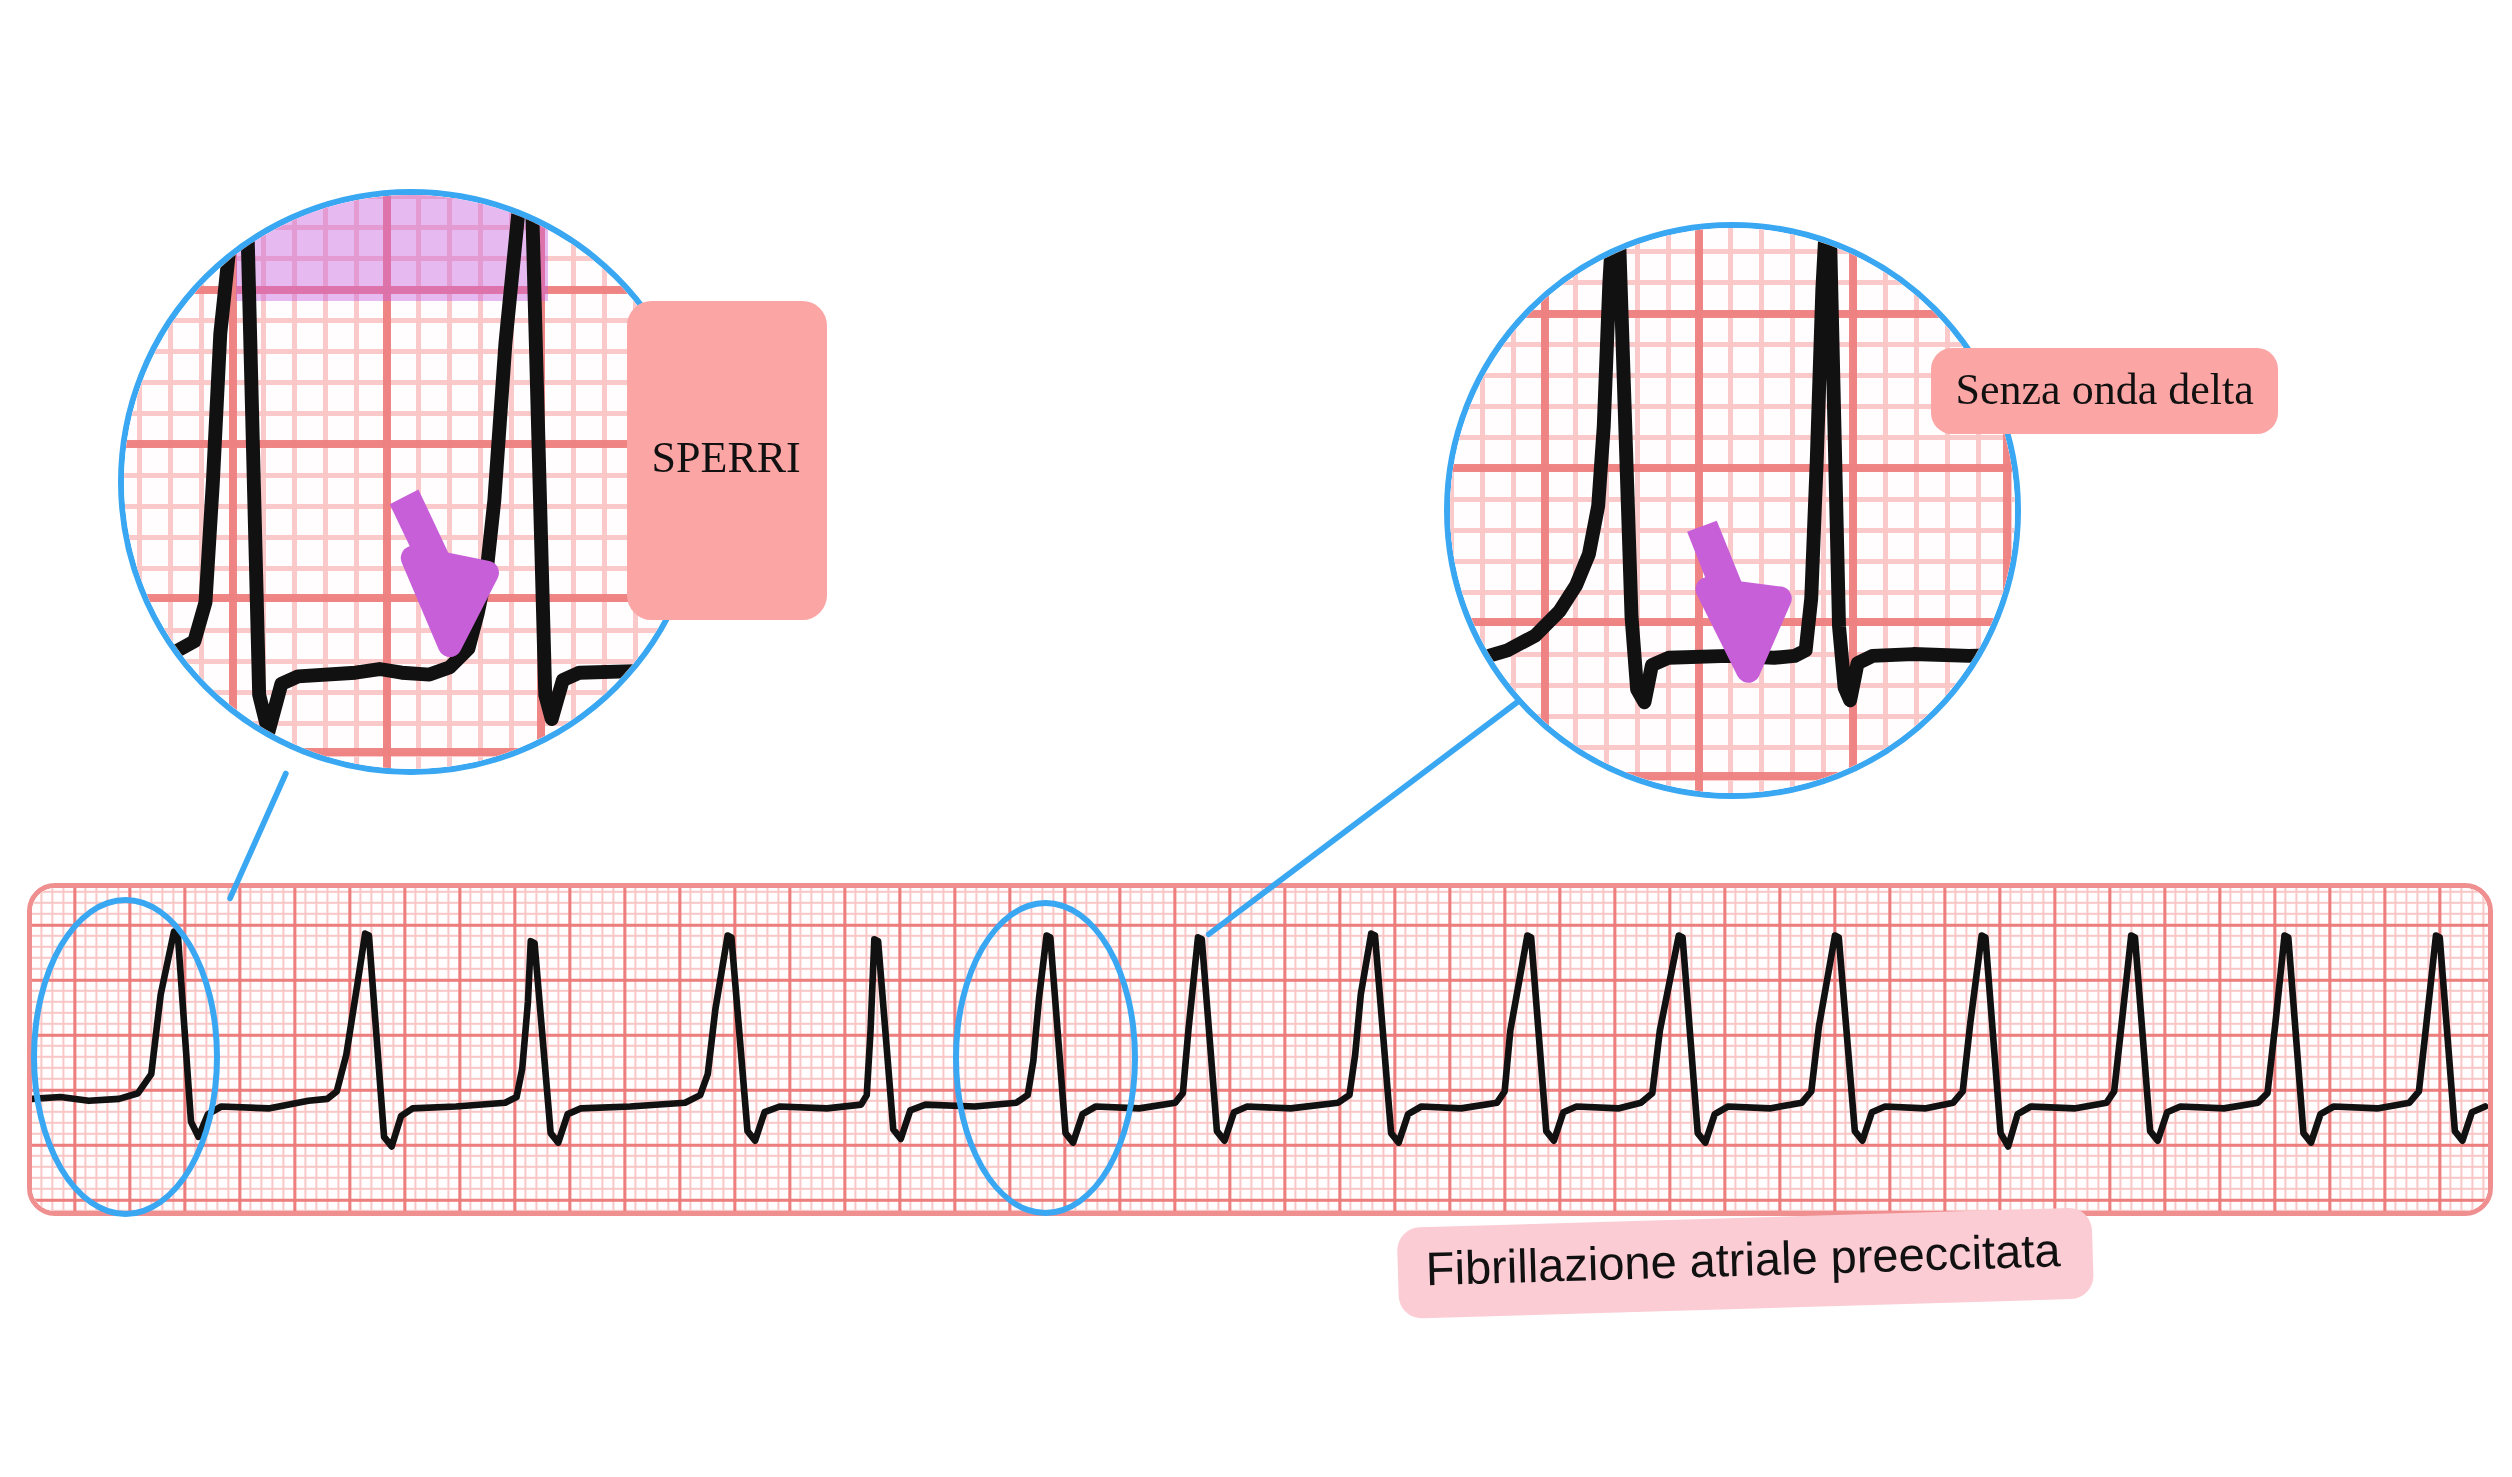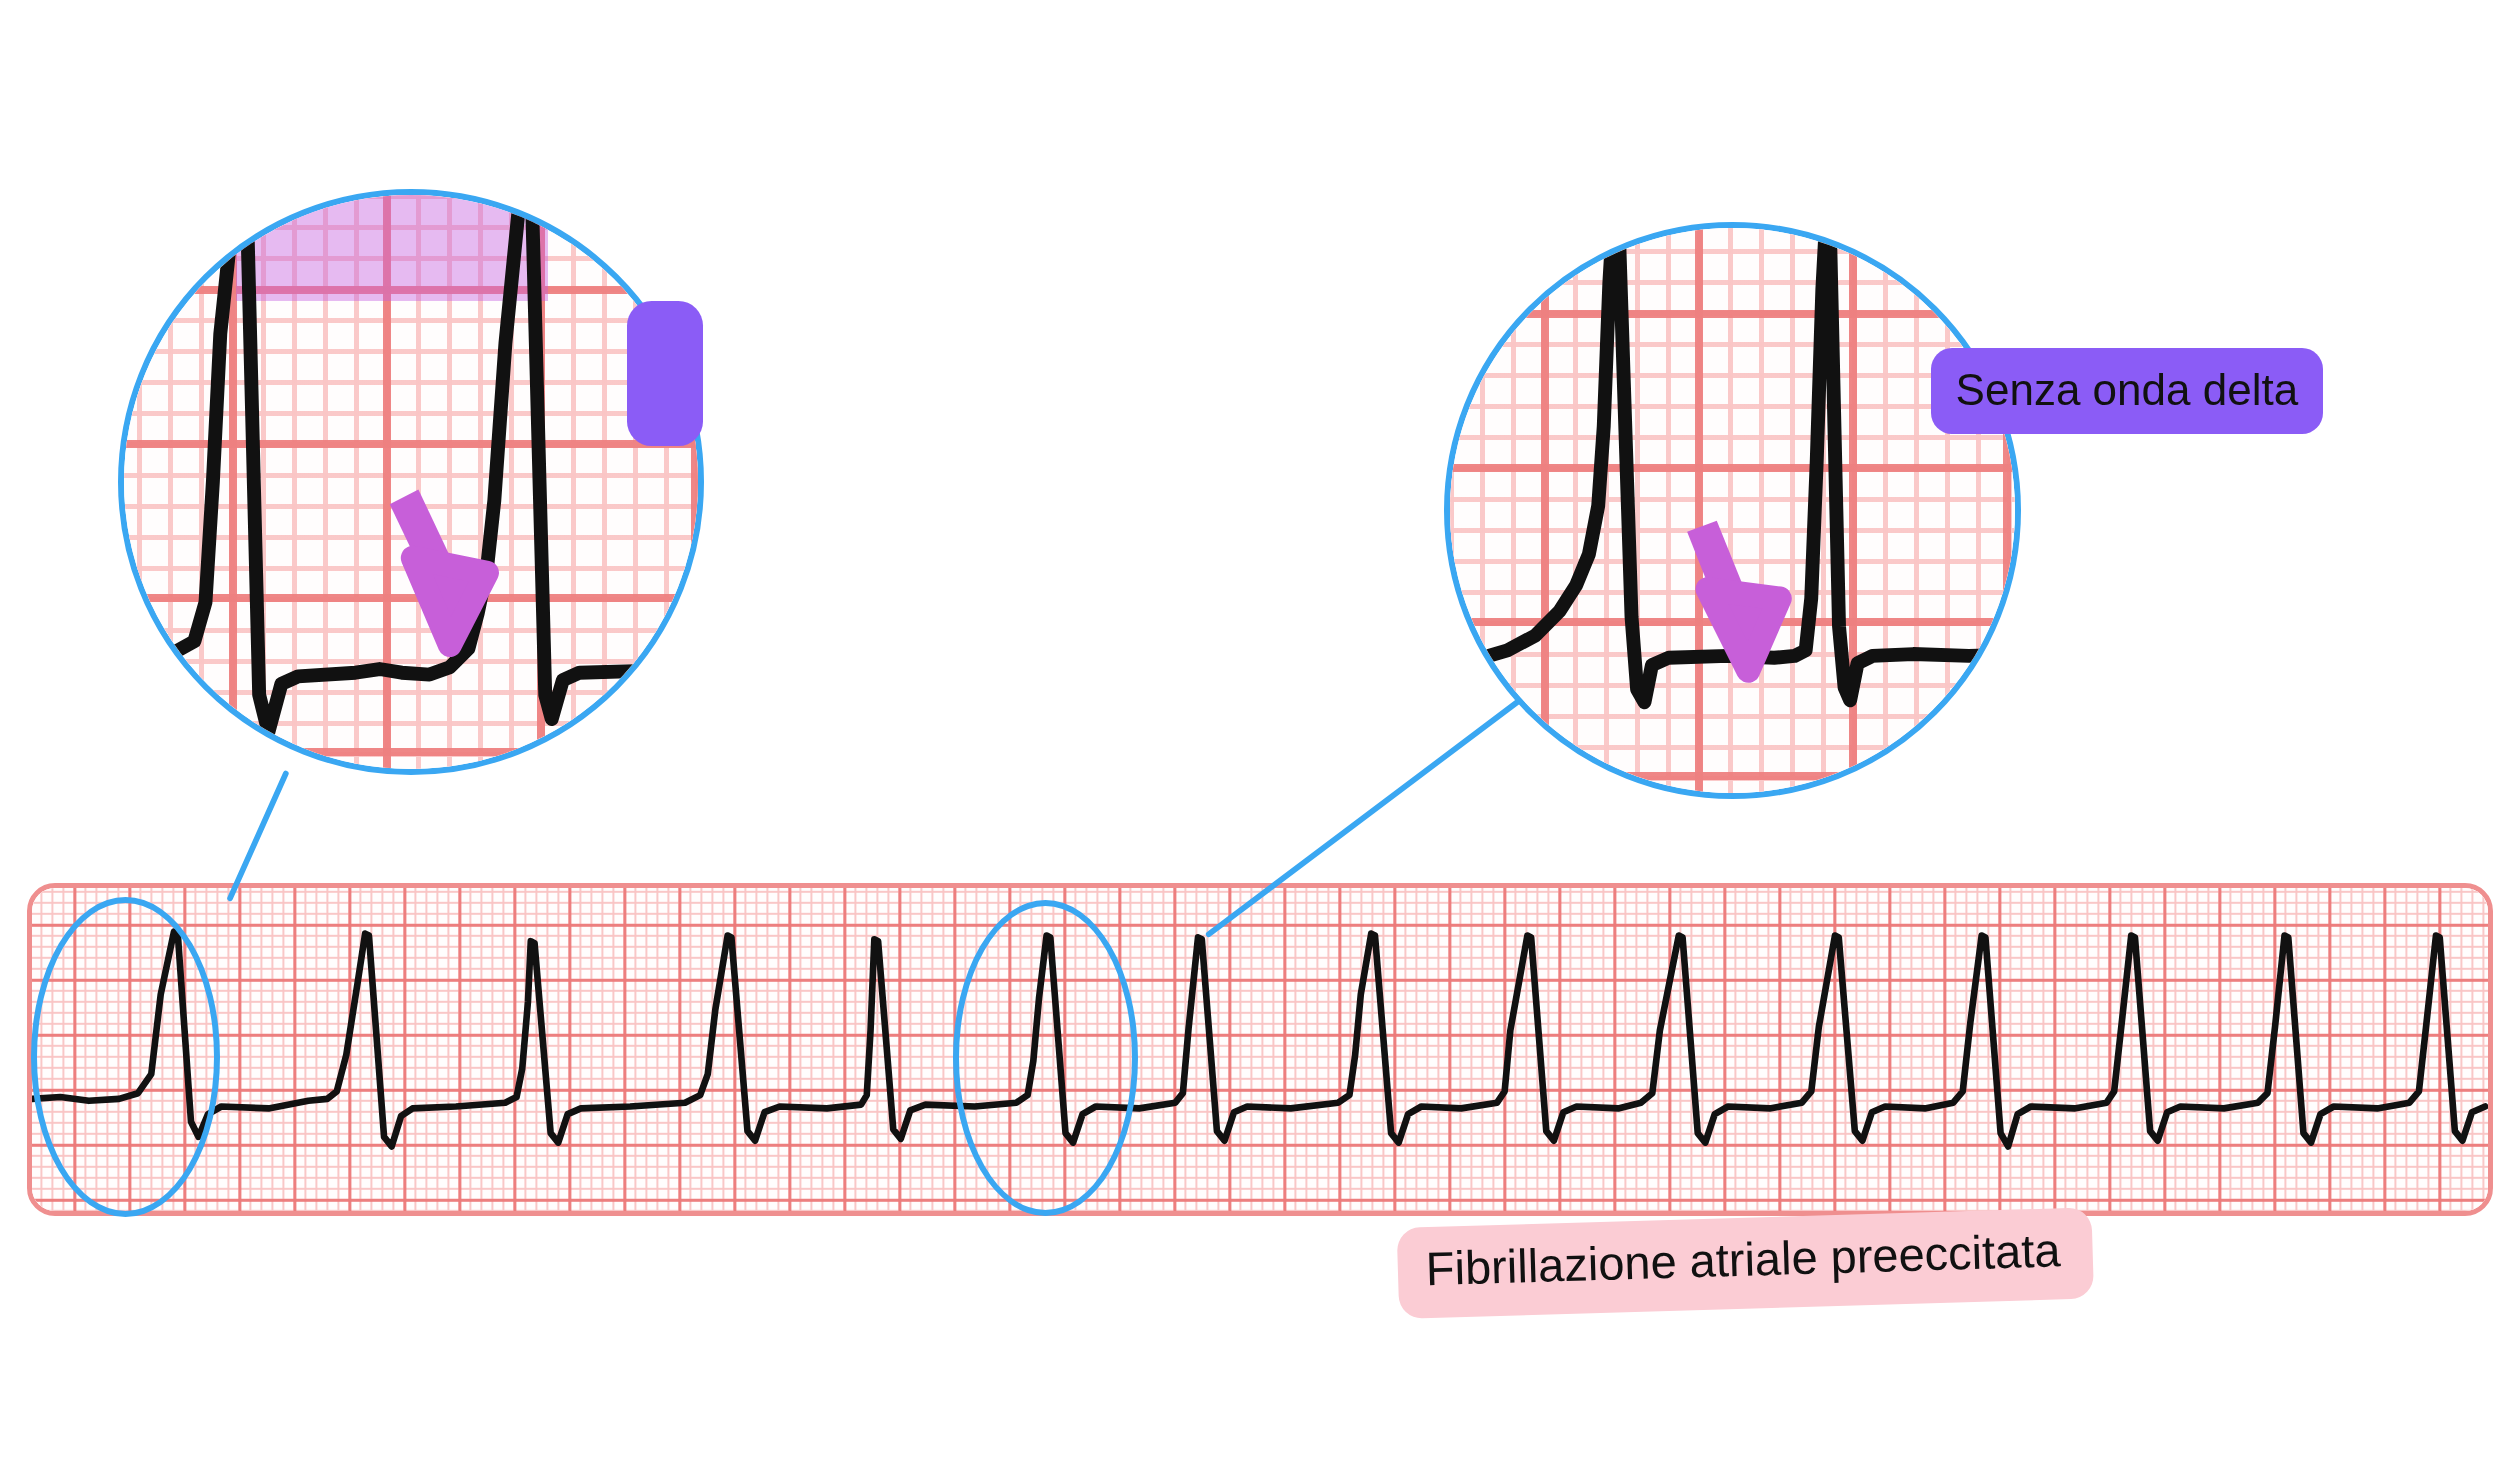--- a/index.html
+++ b/index.html
@@ -62,23 +62,23 @@
   .sel-ring{position:absolute;border:6.6px solid #3aa7f2;border-radius:50%;
             box-sizing:border-box;background:transparent;}
   #sel-ring-1{left:31px;  top:897px; width:189px;height:320px;}
   #sel-ring-2{left:953px;top:900px; width:185px;height:316px;}
 
   
   .connector{position:absolute;left:0;top:0;width:2512px;height:1477px;
              pointer-events:none;}
 
   
-  .callout{position:absolute;background:#8b5cf6;color:#111111;
+  .callout{position:absolute;background:#fca5a5;color:#111111;
            font-size:44px;line-height:1.32;padding:13.2px 24.6px 15px 24.6px;
-           border-radius:21px;white-space:pre;}
+           border-radius:21px;white-space:pre;font-family:Liberation Serif, serif;}
   #callout-sperri{left:627px;top:301px;border-radius:24.6px;padding:11.4px 26.5px 17px 24.6px;}
   #callout-sperri .l1{display:block;}
   #callout-sperri .l2{display:block;}
   #callout-delta{left:1931px;top:348px;}
 
   #callout-fib{
     position:absolute;left:1398px;top:1228px;
     background:#fbccd4;color:#111111;font-size:47px;line-height:1.25;
     padding:13.2px 32px 19px 28px;border-radius:23px;white-space:pre;
     transform:rotate(-1.7deg);transform-origin:left center;
@@ -164,20 +164,21 @@
 
     <svg viewBox="0 0 610 610" preserveAspectRatio="none">
       <g fill="#c75fd9">
         <path d="M256,328 L288,316 L330,420 L298,434 Z"></path>
         <path d="M278,390 L356,400 L322,478 Z" stroke="#c75fd9" stroke-width="26" stroke-linejoin="round"></path>
       </g>
     </svg>
   </div>
 
   <div id="callout-sperri" class="callout">
+    <span class="l1">SPERRI</span>
   </div>
 
   <div id="callout-delta" class="callout">Senza onda delta</div>
 
   <div id="callout-fib">Fibrillazione atriale preeccitata</div>
 
 </div>
 
 
 </body></html>

